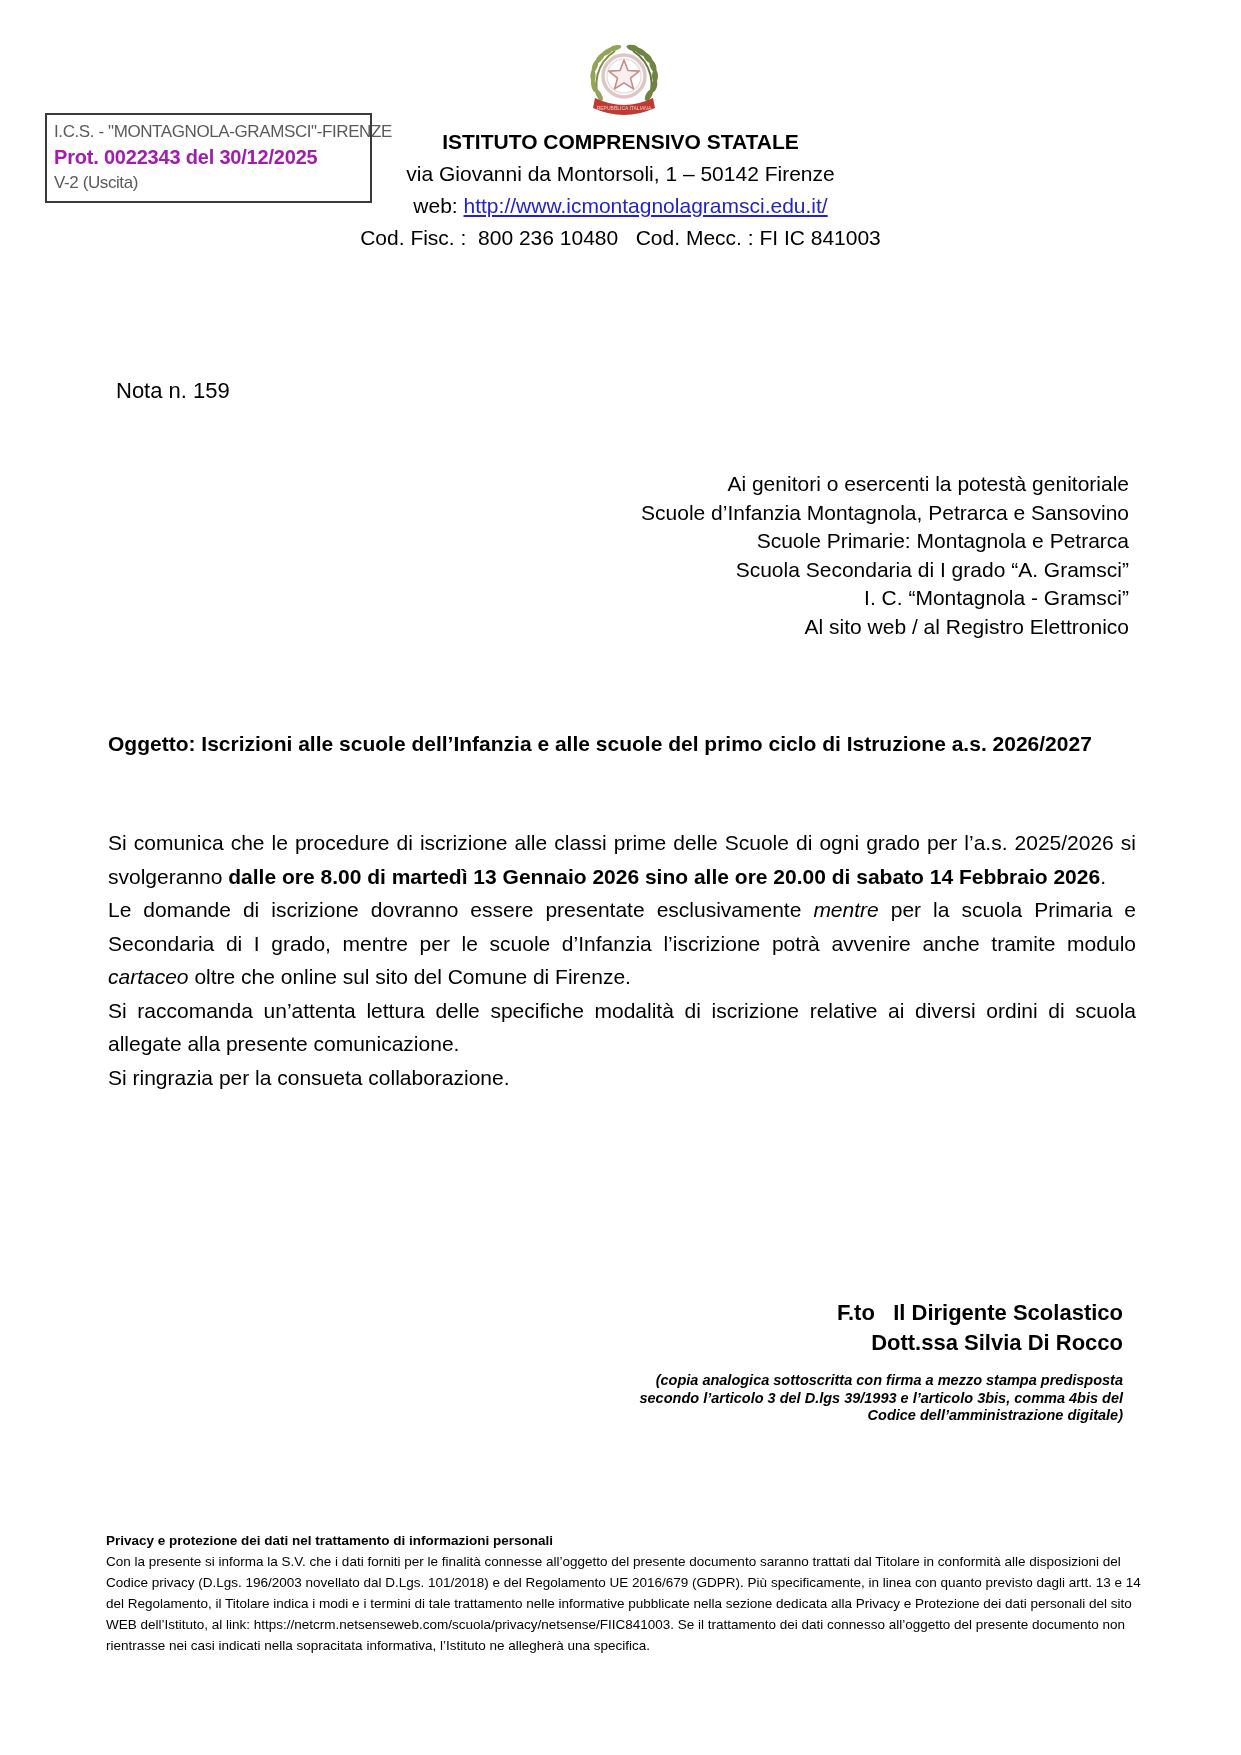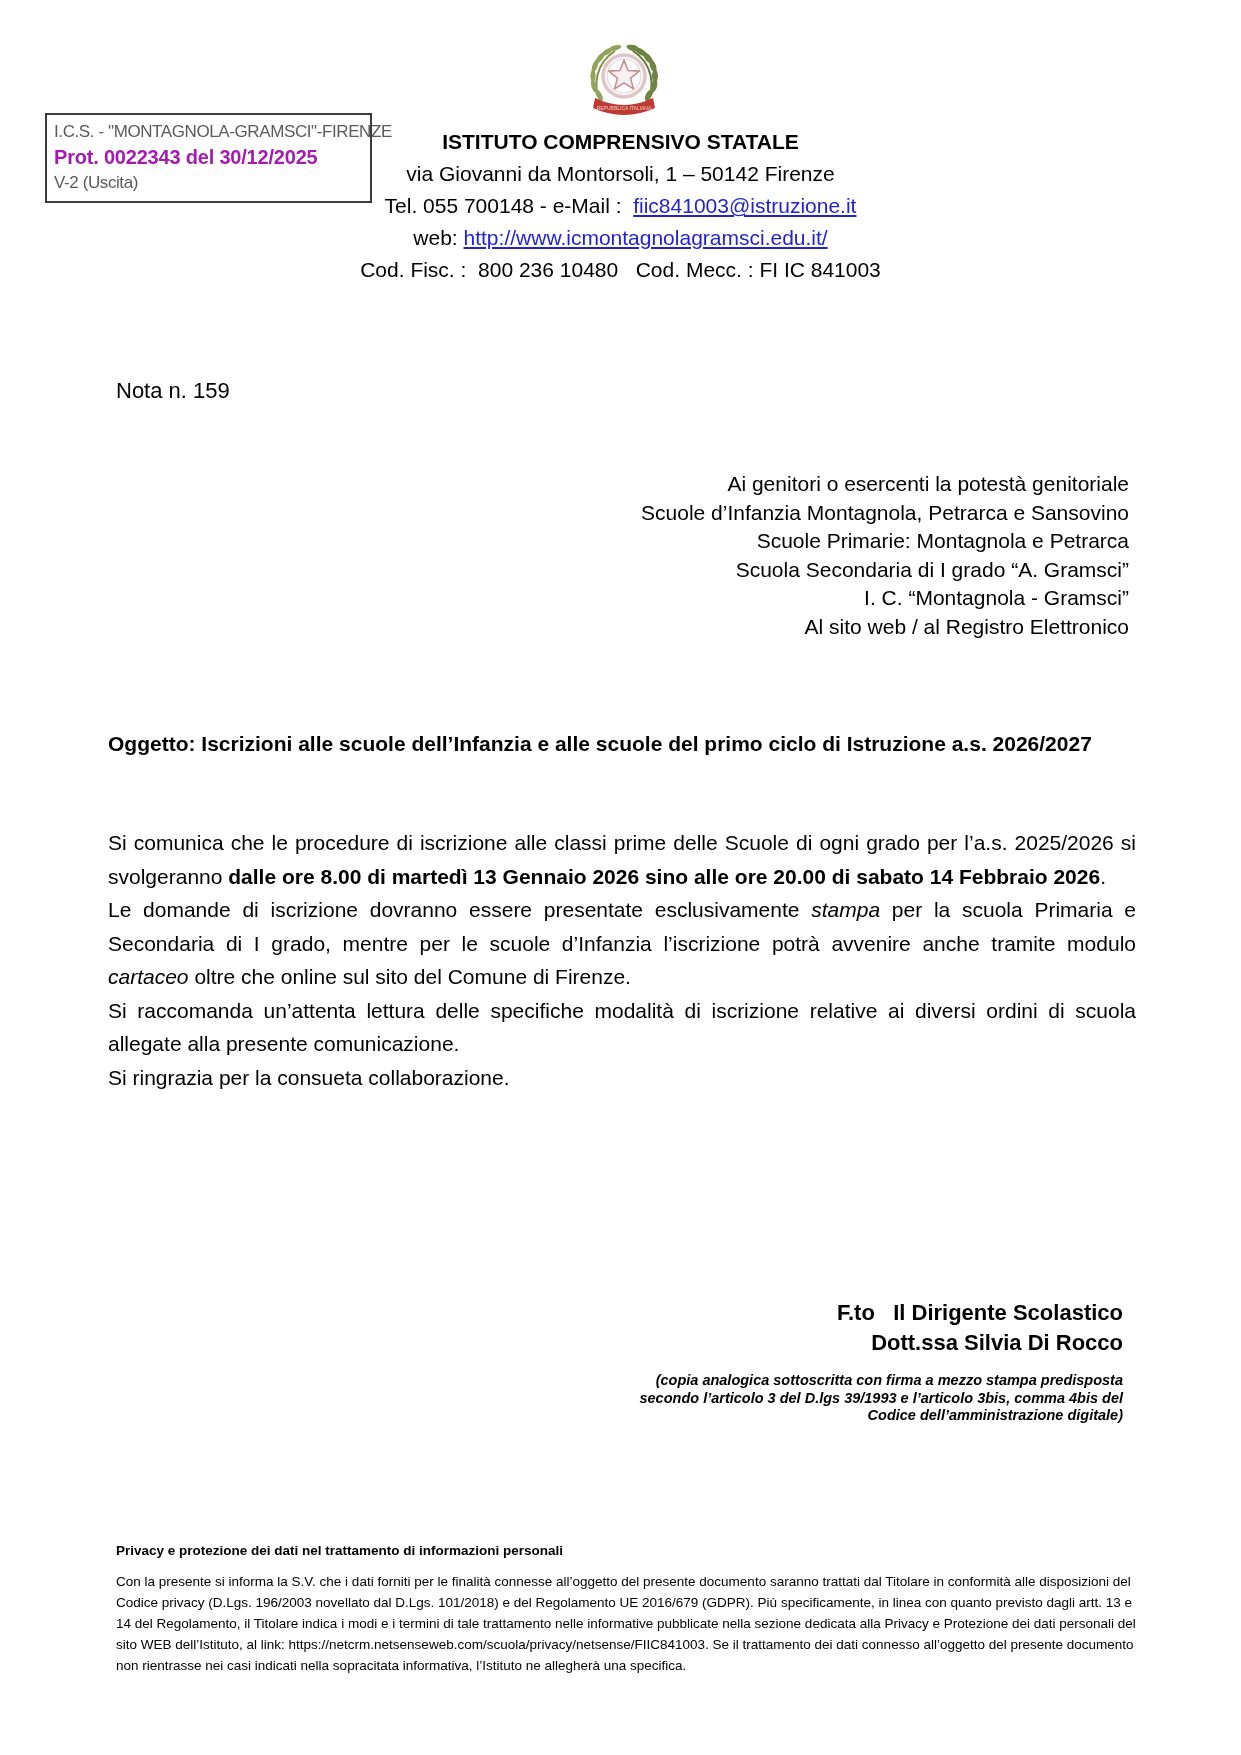--- a/index.html
+++ b/index.html
@@ -120,21 +120,21 @@
 
   .privacy {
     position: absolute;
     left: 106px; top: 1530px;
     width: 1046px;
     font-size: 13.5px;
     line-height: 21px;
     text-align: left;
   }
   .privacy .ph { font-weight: bold; }
-  .privacy p { margin: 10px; }
+  .privacy p { margin: 0; }
 </style>
 </head>
 <body>
 
 <div class="page">
 
   <div class="stamp">
     <div class="l1">I.C.S. - "MONTAGNOLA-GRAMSCI"-FIRENZE</div>
     <div class="l2">Prot. 0022343 del 30/12/2025</div>
     <div class="l3">V-2 (Uscita)</div>
@@ -172,41 +172,40 @@
       <polygon points="46,20 50,30.5 61.2,31.1 52.5,38.1 55.4,48.9 46,42.8 36.6,48.9 39.5,38.1 30.8,31.1 42,30.5" fill="#f8f0f0" stroke="#c98a8a" stroke-width="1.6" stroke-linejoin="round"></polygon>
 
       <path d="M17,58 Q46,72 75,58 L77,68 Q46,82 15,68 Z" fill="#bf3a32"></path>
       <text x="46" y="69.5" font-size="5" fill="#efc9c5" text-anchor="middle" font-family="Liberation Sans, sans-serif">REPUBBLICA ITALIANA</text>
     </svg>
   </div>
 
   <div class="header-text">
     <div class="bold">ISTITUTO COMPRENSIVO STATALE</div>
     <div>via Giovanni da Montorsoli, 1 – 50142 Firenze</div>
-    <div class="pre"><span class="pre">Tel. 055 700148 - e-Mail :  </span><a class="doc-link">fiic841003@istruzione.it</a></div>
     <div><span>web: </span><a class="doc-link">http://www.icmontagnolagramsci.edu.it/</a></div>
     <div class="pre">Cod. Fisc. :  800 236 10480   Cod. Mecc. : FI IC 841003</div>
   </div>
 
   <div class="nota">Nota n. 159</div>
 
   <div class="recipients">
     <div>Ai genitori o esercenti la potestà genitoriale</div>
     <div>Scuole d’Infanzia Montagnola, Petrarca e Sansovino</div>
     <div>Scuole Primarie: Montagnola e Petrarca</div>
     <div>Scuola Secondaria di I grado “A. Gramsci”</div>
     <div>I. C. “Montagnola - Gramsci”</div>
     <div>Al sito web / al Registro Elettronico</div>
   </div>
 
   <div class="subject">Oggetto: Iscrizioni alle scuole dell’Infanzia e alle scuole del primo ciclo di Istruzione a.s. 2026/2027</div>
 
   <div class="body-text">
     <p><span>Si comunica che le procedure di iscrizione alle classi prime delle Scuole di ogni grado per l’a.s. 2025/2026 si svolgeranno </span><span class="b">dalle ore 8.00 di martedì 13 Gennaio 2026 sino alle ore 20.00 di sabato 14 Febbraio 2026</span><span>.</span></p>
-    <p><span>Le domande di iscrizione dovranno essere presentate esclusivamente </span><span class="i">stampa</span><span> per la scuola Primaria e Secondaria di I grado, mentre per le scuole d’Infanzia l’iscrizione potrà avvenire anche tramite modulo </span><span class="i">cartaceo</span><span> oltre che online sul sito del Comune di Firenze.</span></p>
+    <p><span>Le domande di iscrizione dovranno essere presentate esclusivamente </span><span class="i">mentre</span><span> per la scuola Primaria e Secondaria di I grado, mentre per le scuole d’Infanzia l’iscrizione potrà avvenire anche tramite modulo </span><span class="i">cartaceo</span><span> oltre che online sul sito del Comune di Firenze.</span></p>
     <p>Si raccomanda un’attenta lettura delle specifiche modalità di iscrizione relative ai diversi ordini di scuola allegate alla presente comunicazione.</p>
     <p>Si ringrazia per la consueta collaborazione.</p>
   </div>
 
   <div class="signature">
     <div class="sig-line pre">F.to   Il Dirigente Scolastico</div>
     <div class="sig-line">Dott.ssa Silvia Di Rocco</div>
     <div class="legal-note">(copia analogica sottoscritta con firma a mezzo stampa predisposta secondo l’articolo 3 del D.lgs 39/1993 e l’articolo 3bis, comma 4bis del Codice dell’amministrazione digitale)</div>
   </div>
 

